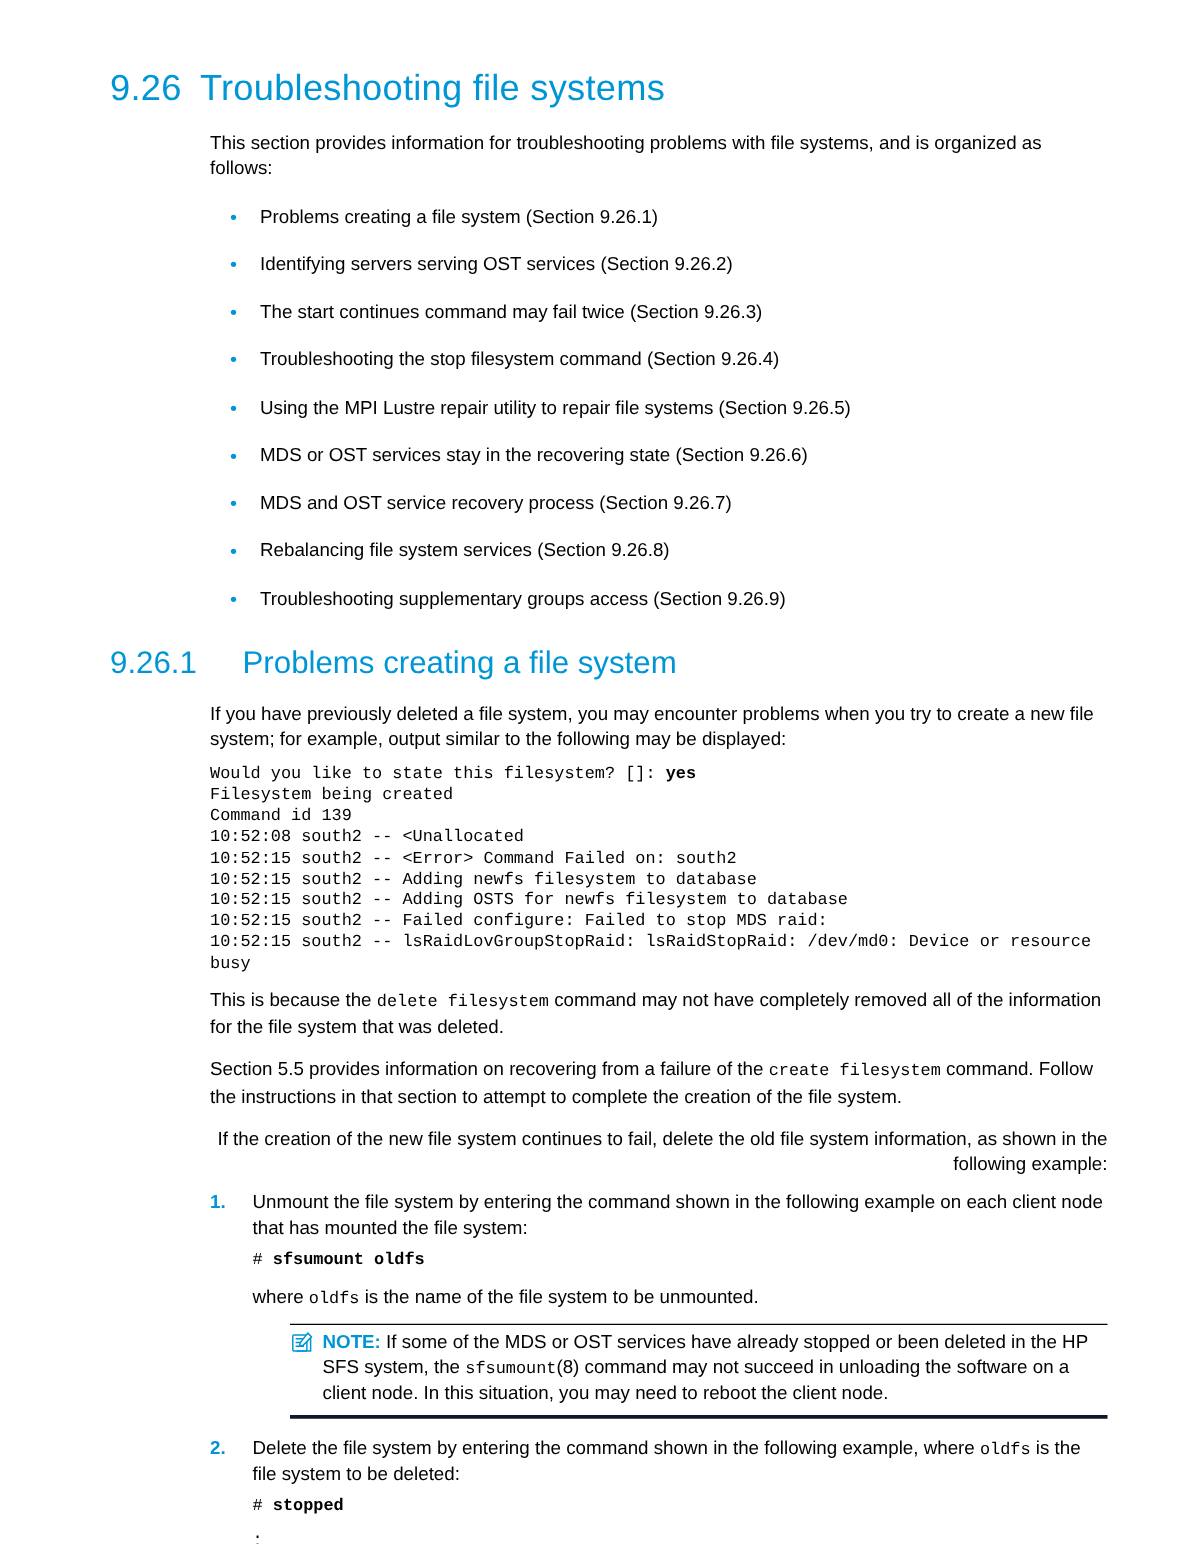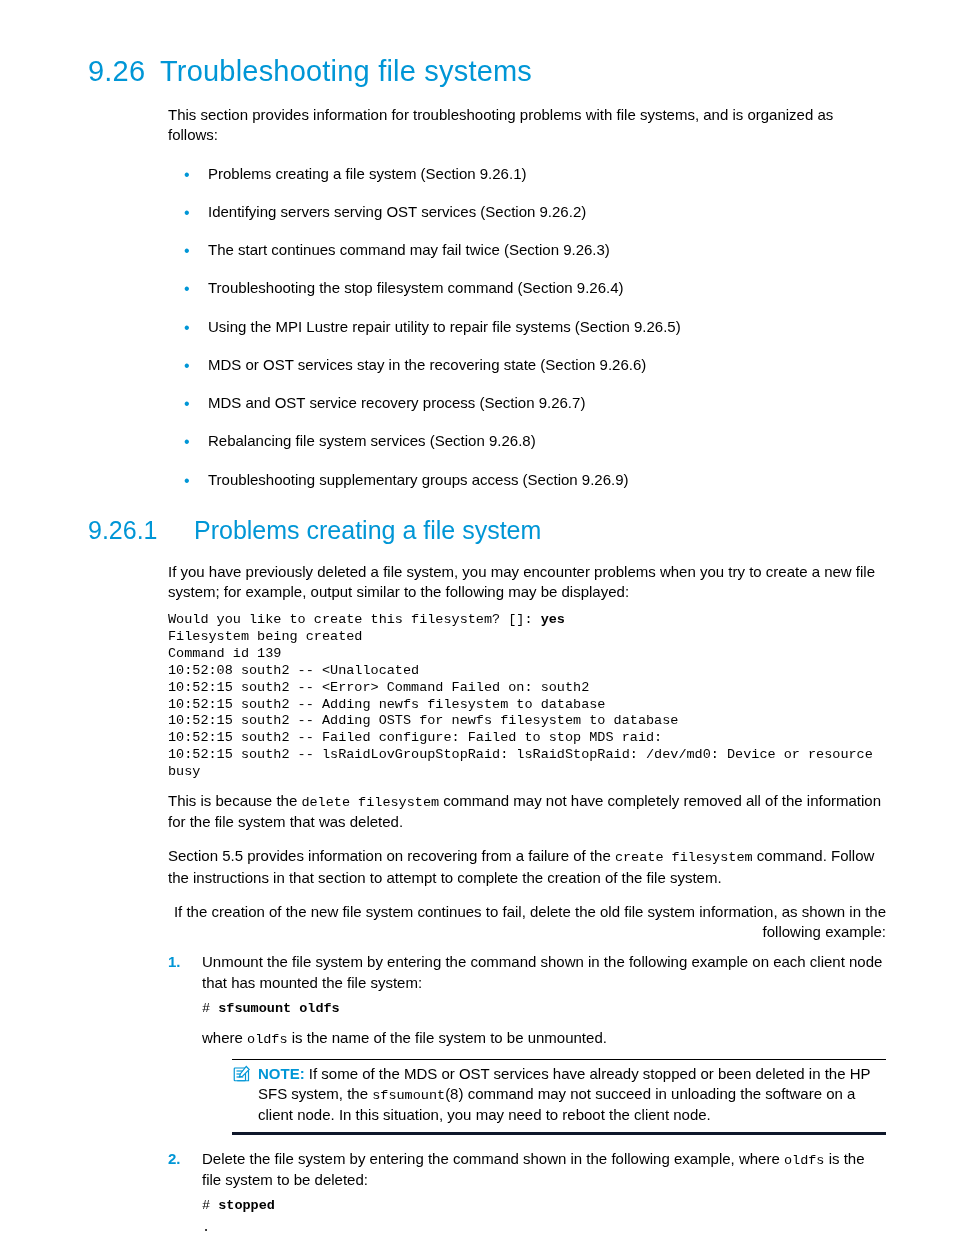--- a/index.html
+++ b/index.html
@@ -145,21 +145,21 @@
     </ul>
   </div>
 
   <h2 class="subsection-title">
     <span class="num">9.26.1</span><span>Problems creating a file system</span>
   </h2>
 
   <div class="body-indent">
     <p>If you have previously deleted a file system, you may encounter problems when you try to create a new file system; for example, output similar to the following may be displayed:</p>
 
-    <pre class="code"><span>Would you like to create this filesystem? []: </span><b>yes</b>
+    <pre class="code"><span>Would you like to state this filesystem? []: </span><b>yes</b>
 <span>Filesystem being created
 Command id 139
 10:52:08 south2 -- &lt;Unallocated
 10:52:15 south2 -- &lt;Error&gt; Command Failed on: south2
 10:52:15 south2 -- Adding newfs filesystem to database
 10:52:15 south2 -- Adding OSTS for newfs filesystem to database
 10:52:15 south2 -- Failed configure: Failed to stop MDS raid:
 10:52:15 south2 -- lsRaidLovGroupStopRaid: lsRaidStopRaid: /dev/md0: Device or resource busy</span></pre>
 
     <p><span>This is because the </span><code class="inline">delete filesystem</code><span> command may not have completely removed all of the information for the file system that was deleted.</span></p>

